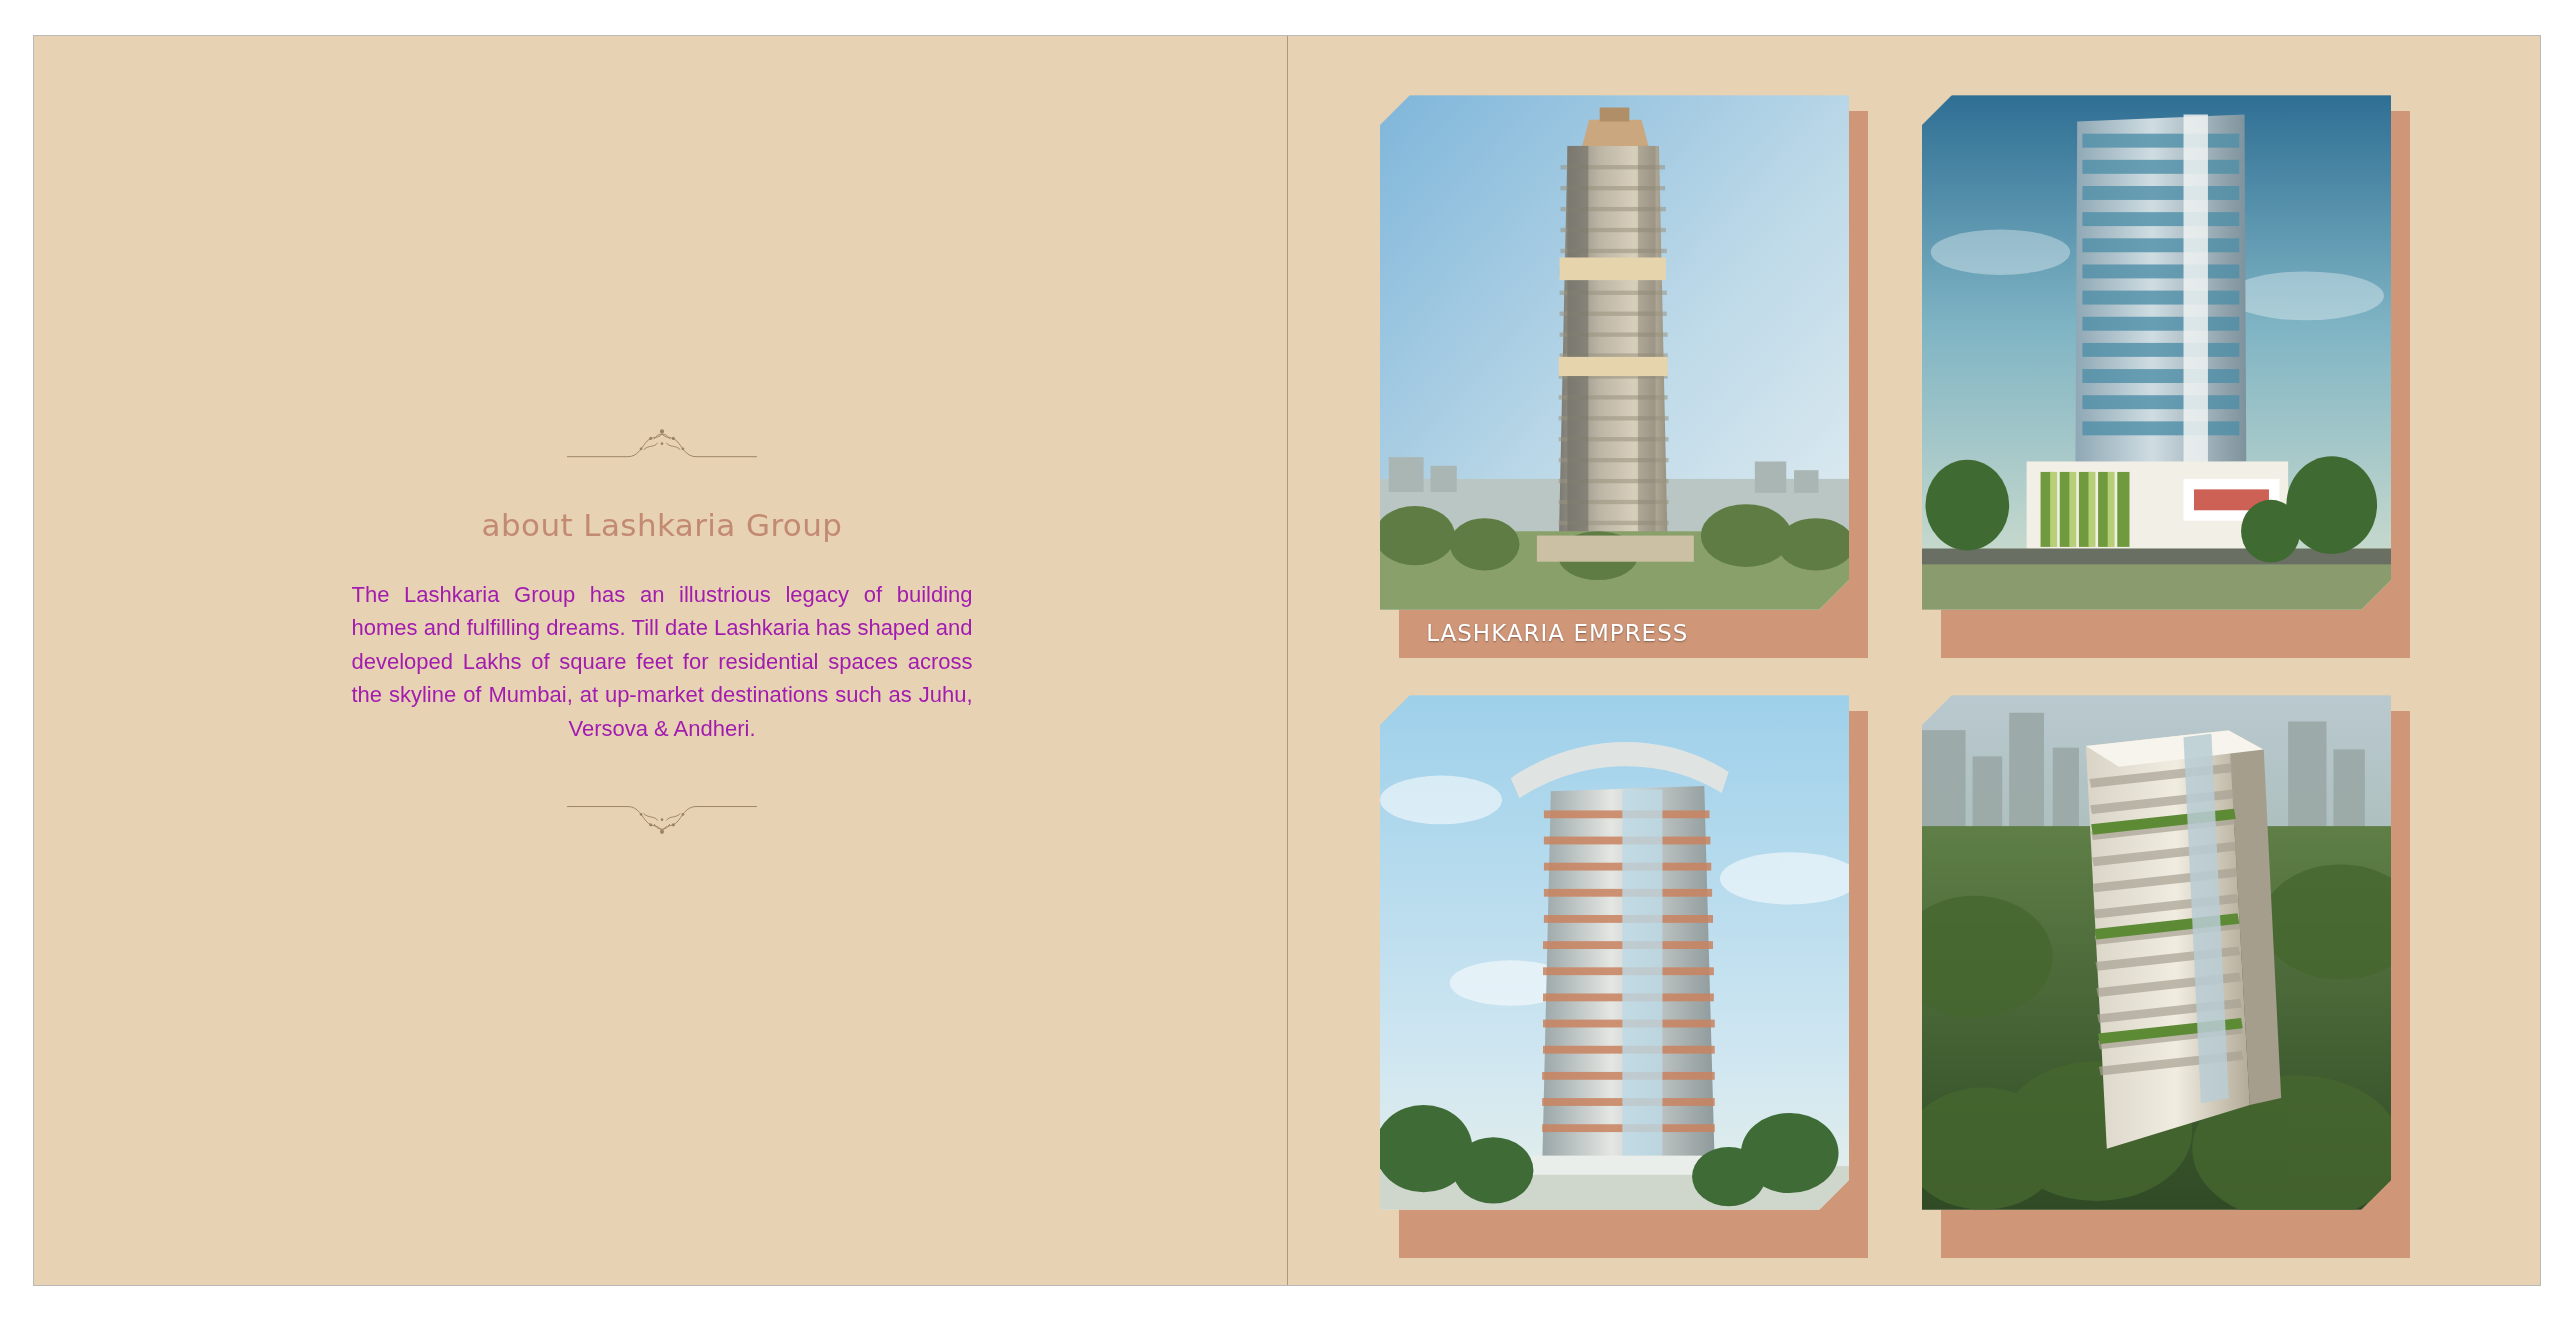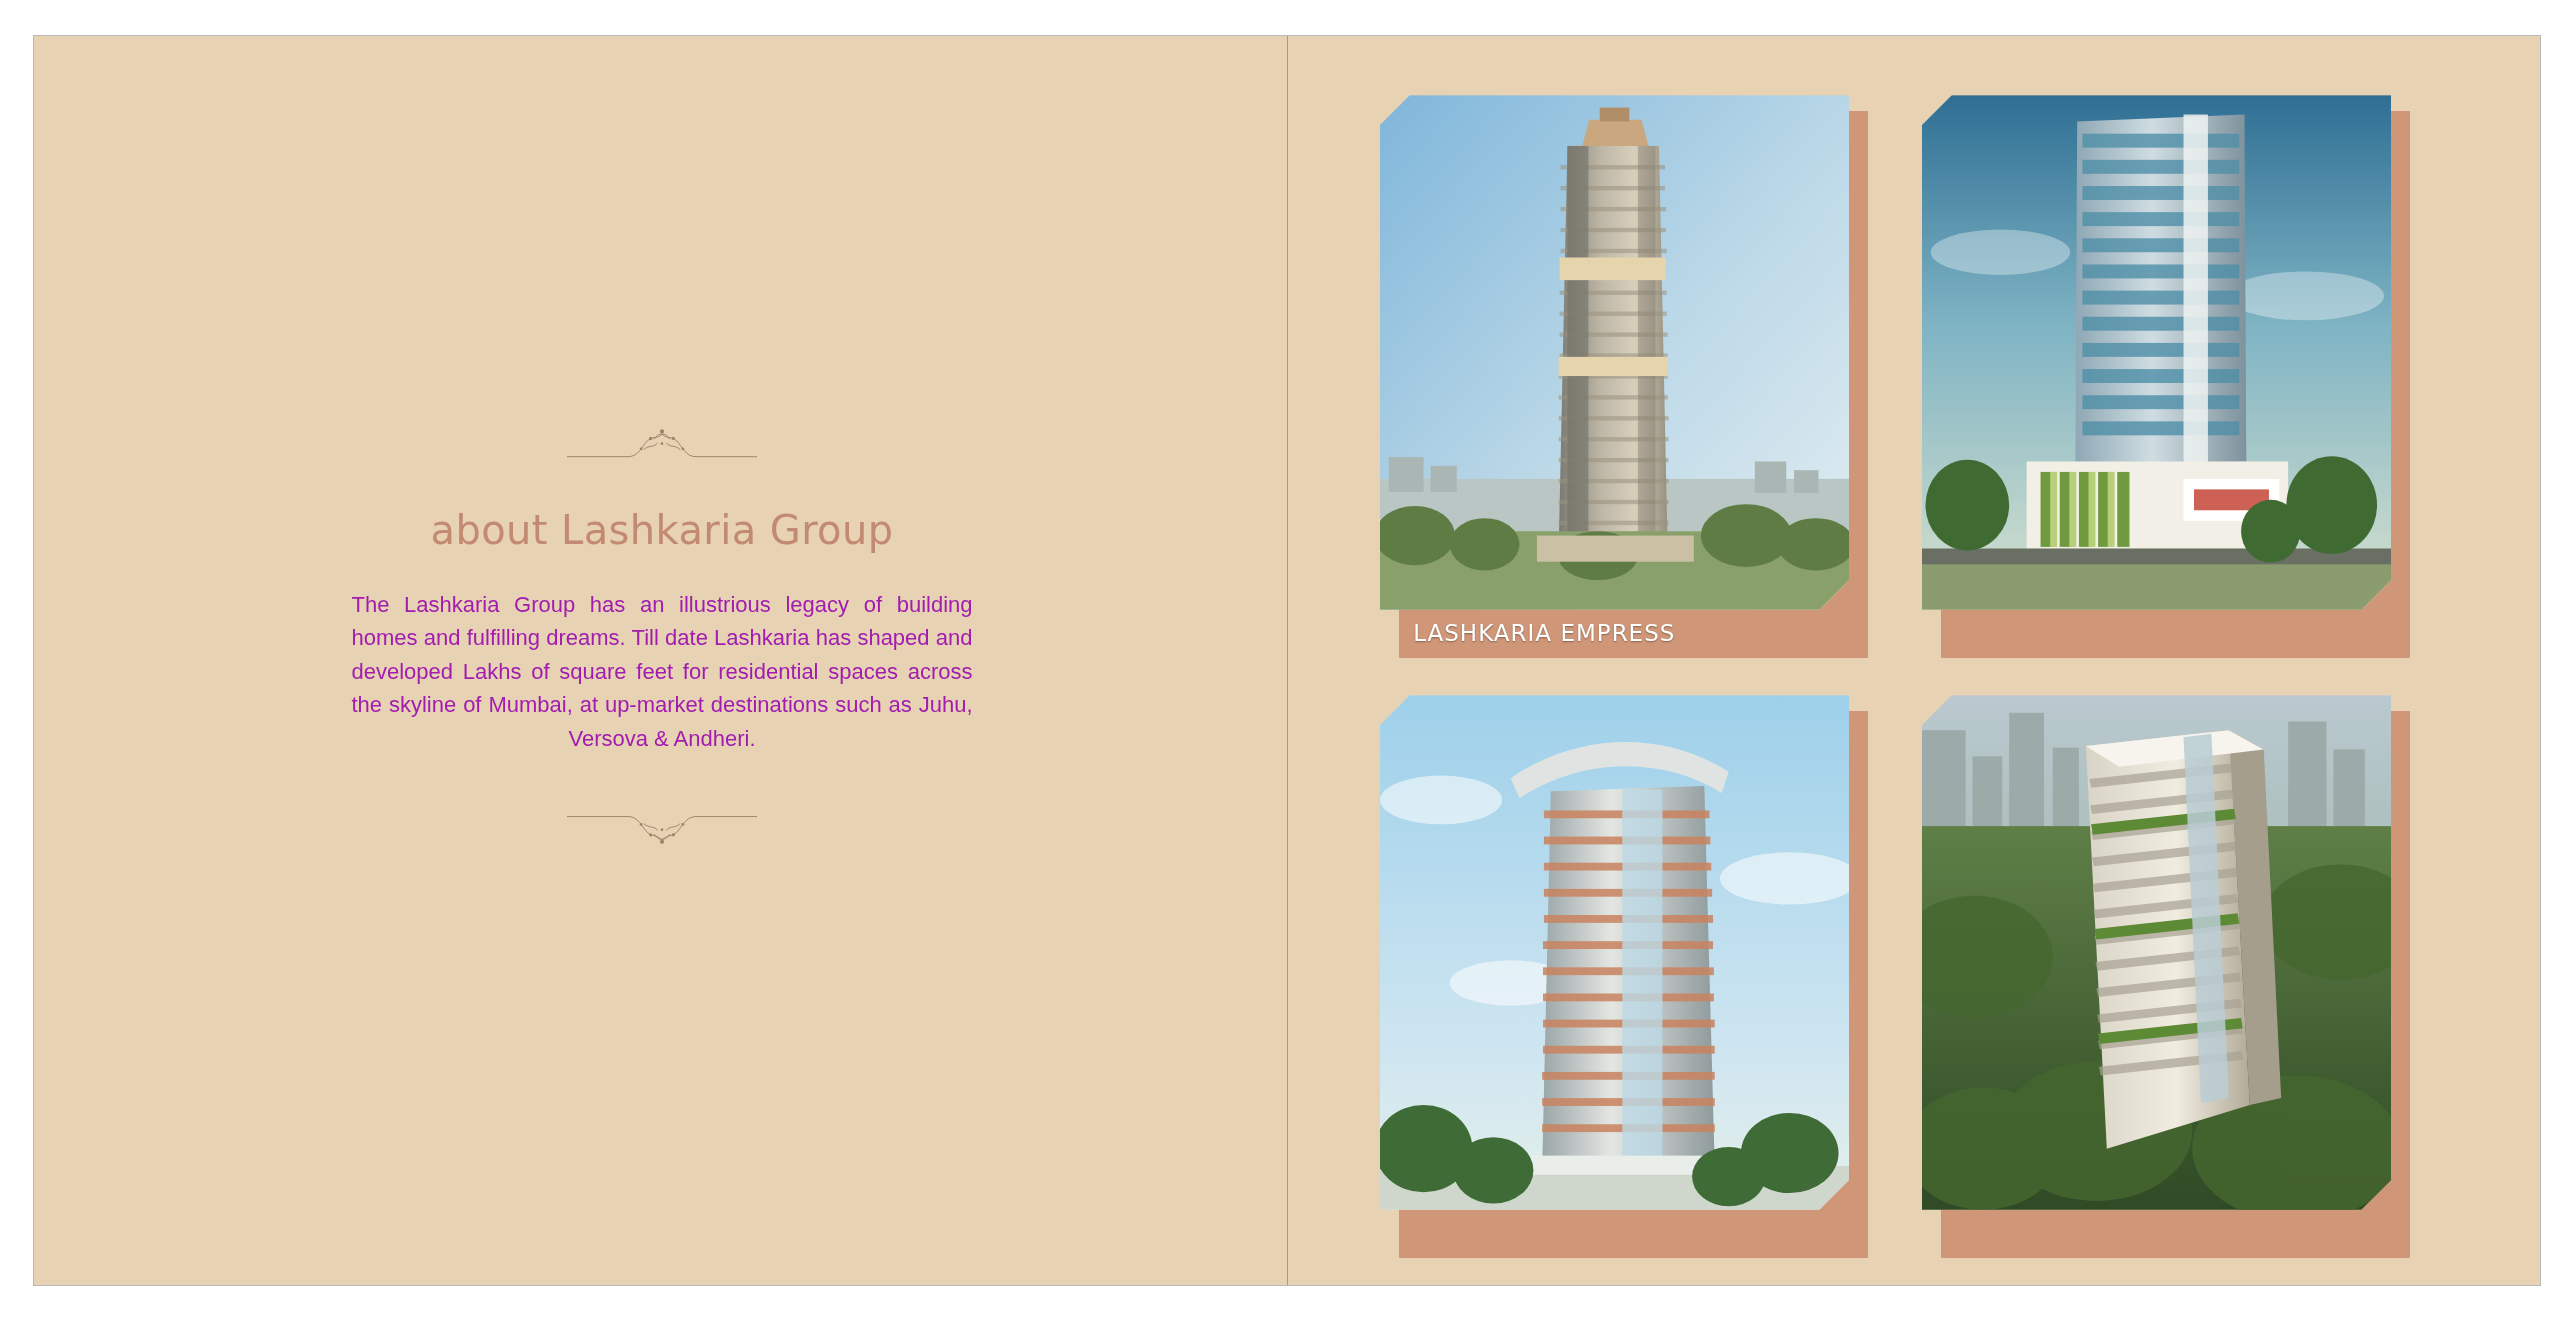--- a/index.html
+++ b/index.html
@@ -47,21 +47,21 @@
     width: 190px;
     height: 49px;
     margin: 0 auto;
     position: relative;
     color: #8c7459;
   }
   .ornament svg { display: block; }
 
   .about-title {
     margin-top: 38px;
-    font-size: 40px;
+    font-size: 31px;
     letter-spacing: 0.4px;
     color: #c38a72;
     font-family: "DejaVu Sans", sans-serif;
     font-weight: 400;
   }
 
   .about-body {
     margin: 35px auto 0 auto;
     width: 621px;
     font-size: 22px;
@@ -116,21 +116,21 @@
     width: 469px;
     height: 515px;
     overflow: hidden;
     
     clip-path: polygon(30px 0, 100% 0, 100% calc(100% - 30px), calc(100% - 30px) 100%, 0 100%, 0 30px);
   }
   .photo svg { display: block; }
 
   .caption {
     position: absolute;
-    left: 21px;
+    left: 34px;
     bottom: 0;
     width: 450px;
     height: 49px;
     display: flex;
     align-items: center;
     padding-left: 12.2px;
     box-sizing: border-box;
     color: #ffffff;
     font-size: 23px;
     letter-spacing: 1px;

